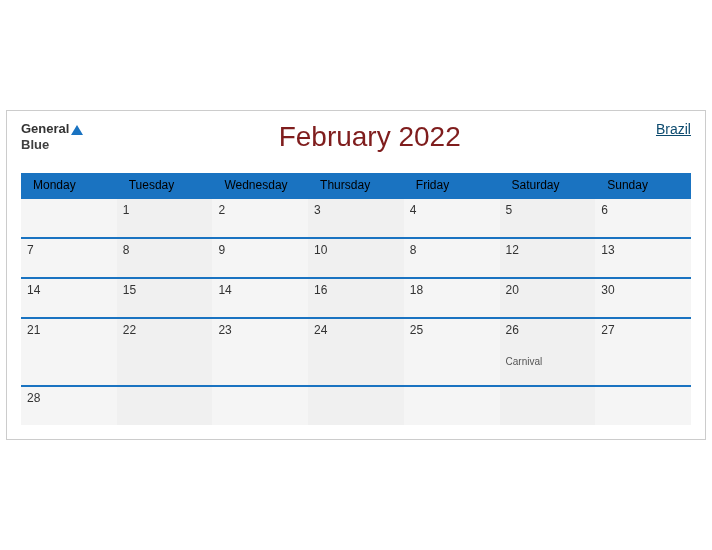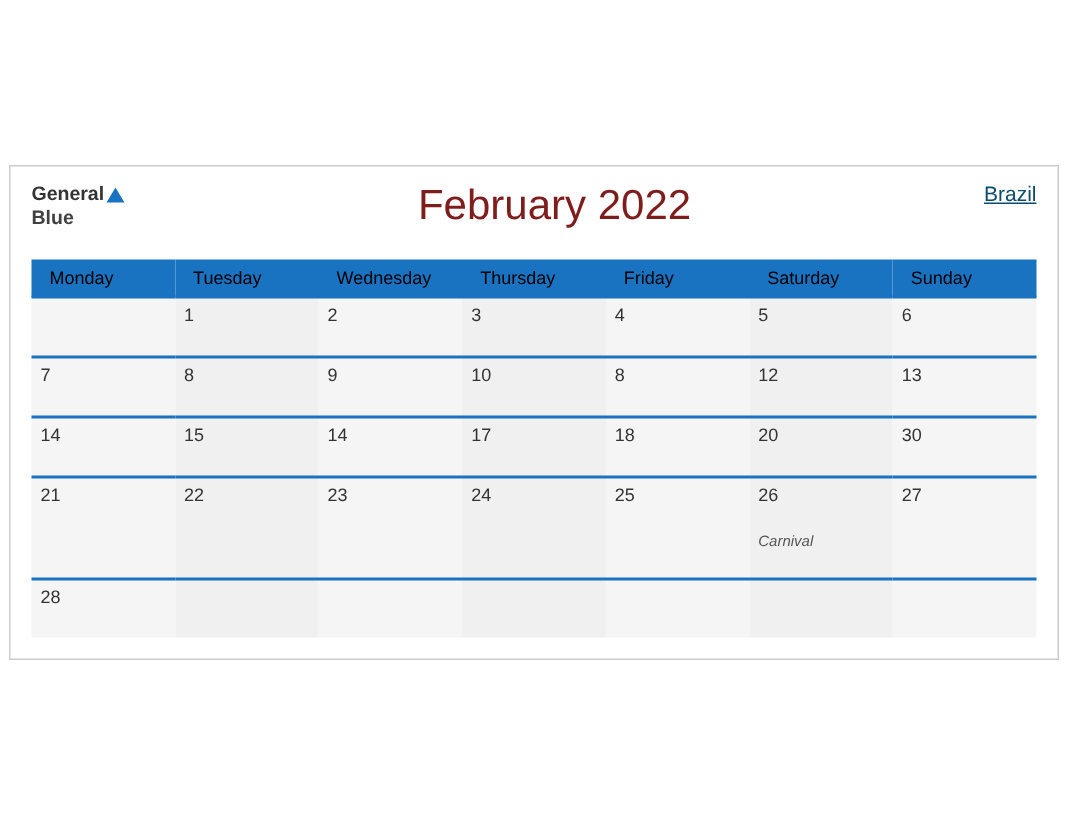--- a/index.html
+++ b/index.html
@@ -97,21 +97,20 @@
       display: block;
       font-size: 12px;
       color: #333;
       margin-bottom: 2px;
     }
     .event-label {
       display: block;
       font-size: 10px;
       color: #555;
       margin-top: 19px;
-      font-style: italic;
     }
   </style>
 </head>
 <body>
 
 <div class="calendar-container">
   <div class="header">
     <div class="logo">
       <span class="logo-general">
         General<span class="logo-triangle"></span>
@@ -183,21 +182,21 @@
           <td>
             <span class="day-number">14</span>
           </td>
           <td>
             <span class="day-number">15</span>
           </td>
           <td>
             <span class="day-number">14</span>
           </td>
           <td>
-            <span class="day-number">17</span>
+            <span class="day-number">16</span>
           </td>
           <td>
             <span class="day-number">18</span>
           </td>
           <td>
             <span class="day-number">20</span>
           </td>
           <td>
             <span class="day-number">30</span>
           </td>

